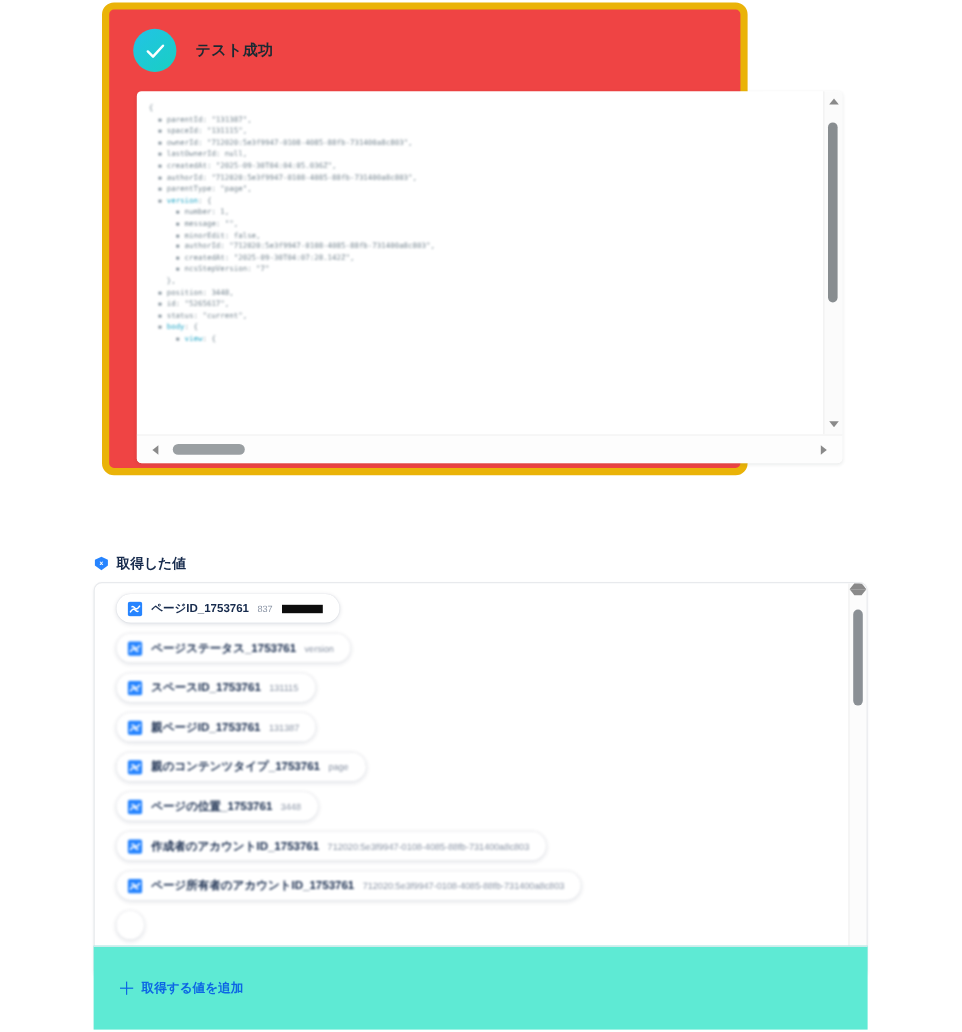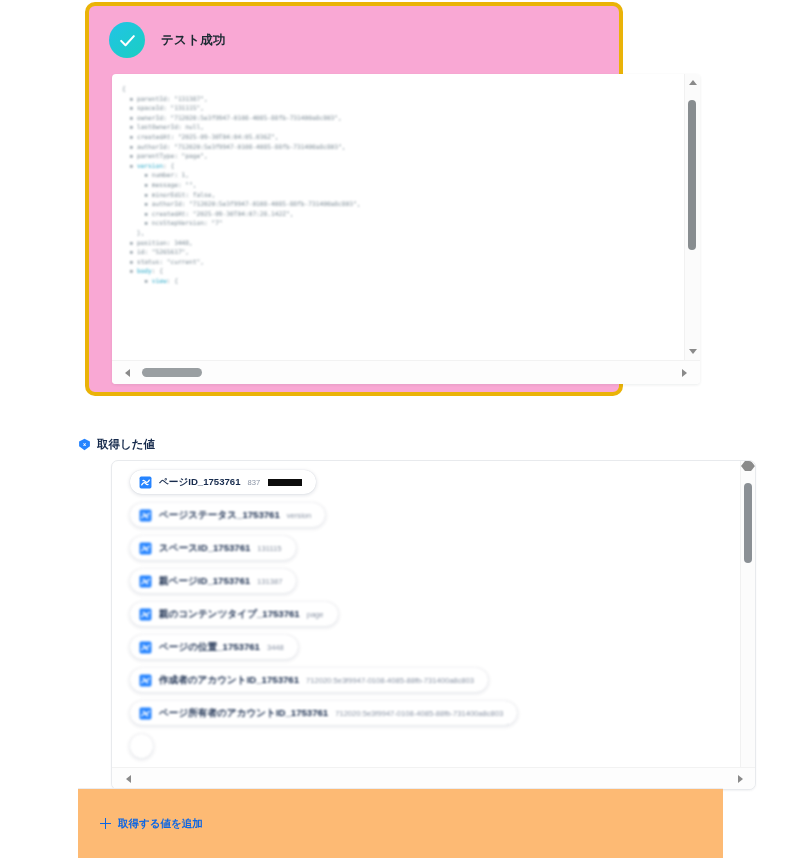--- a/index.html
+++ b/index.html
@@ -10,22 +10,22 @@
     font-family: "Liberation Sans", "DejaVu Sans", sans-serif;
     overflow: hidden;
   }
   .page { position: relative; width: 802px; height: 860px; background:#ffffff; }
 
   
   .success-panel {
     position: absolute;
     left: 85px; top: 2px;
     width: 538px; height: 394px;
-    background: #f9a8d4;
-    border: 4px solid #eab308;
+    background: #ef4444;
+    border: 6px solid #eab308;
     border-radius: 10px;
   }
   .success-head {
     display: flex; align-items: center;
     padding: 16px 0 0 20px;
     gap: 16px;
   }
   .check-circle {
     width: 36px; height: 36px; border-radius: 50%;
     background: linear-gradient(140deg, #22c3e6 0%, #19cfc2 100%);
@@ -89,39 +89,38 @@
     background:#fdfdfd; border-top:1px solid #f2f2f2;
   }
   .arrow-left { position:absolute; left:13px; top:8px; width:0;height:0;
     border-top:4px solid transparent;border-bottom:4px solid transparent;border-right:5px solid #8a8a8a; }
   .arrow-right { position:absolute; right:13px; top:8px; width:0;height:0;
     border-top:4px solid transparent;border-bottom:4px solid transparent;border-left:5px solid #8a8a8a; }
   .hthumb { position:absolute; left:30px; top:7px; height:9px; width:60px;
     border-radius:5px; background:#9a9fa2; }
 
   
-  .values-section { position:absolute; left: 78px; top: 437px; width: 645px; }
+  .values-section { position:absolute; left: 78px; top: 462px; width: 645px; }
   .values-head { display:flex; align-items:center; gap:6px; }
   .pent-badge {
     width:13px;height:13px; flex:0 0 auto;
     display:flex;align-items:center;justify-content:center;
   }
   .values-title { font-size:11.5px; font-weight:700; color:#172b4d; }
   .values-sub { font-size:9px; color:#5e6c84; margin-top:6px; letter-spacing:.1px; }
 
   .values-card {
     position: relative;
     margin-top: 8px;
     width: 645px; height: 330px;
     background: #ffffff;
     border: 1px solid #e8eaed;
     border-radius: 7px;
     box-shadow: 0 1px 2px rgba(9,30,66,.06);
     overflow: hidden;
-    margin-left: 33px;
   }
   .chips-viewport {
     position:absolute; left:0; top:0;
     width: 628px; height: 308px;
     overflow:hidden;
     padding: 9px 0 0 18px;
   }
   .chip {
     display:flex; align-items:center; gap:7px;
     height: 24px;
@@ -147,21 +146,21 @@
     position:absolute; left:0; bottom:0; width:645px; height:22px;
     background:#fdfdfd; border-top:1px solid #f2f2f2;
   }
   .vh-thumb { position:absolute; left:3px; top:22px; width:8px; height:80px; border-radius:5px; background:#8b9095; }
 
   
   .add-row {
     position:absolute; left: 78px; top: 788px;
     width: 645px; height: 70px;
     border-top: 1px solid #ebecf0;
-    background:#fdba74;
+    background:#5eead4;
     display:flex; align-items:center;
     padding-left: 22px;
   }
   .add-btn {
     display:inline-flex; align-items:center; gap:7px;
     font-size:10.5px; font-weight:700; color:#0c66e4;
     background:none; border:none; cursor:pointer; padding:0;
     font-family: inherit;
   }
   .plus {

